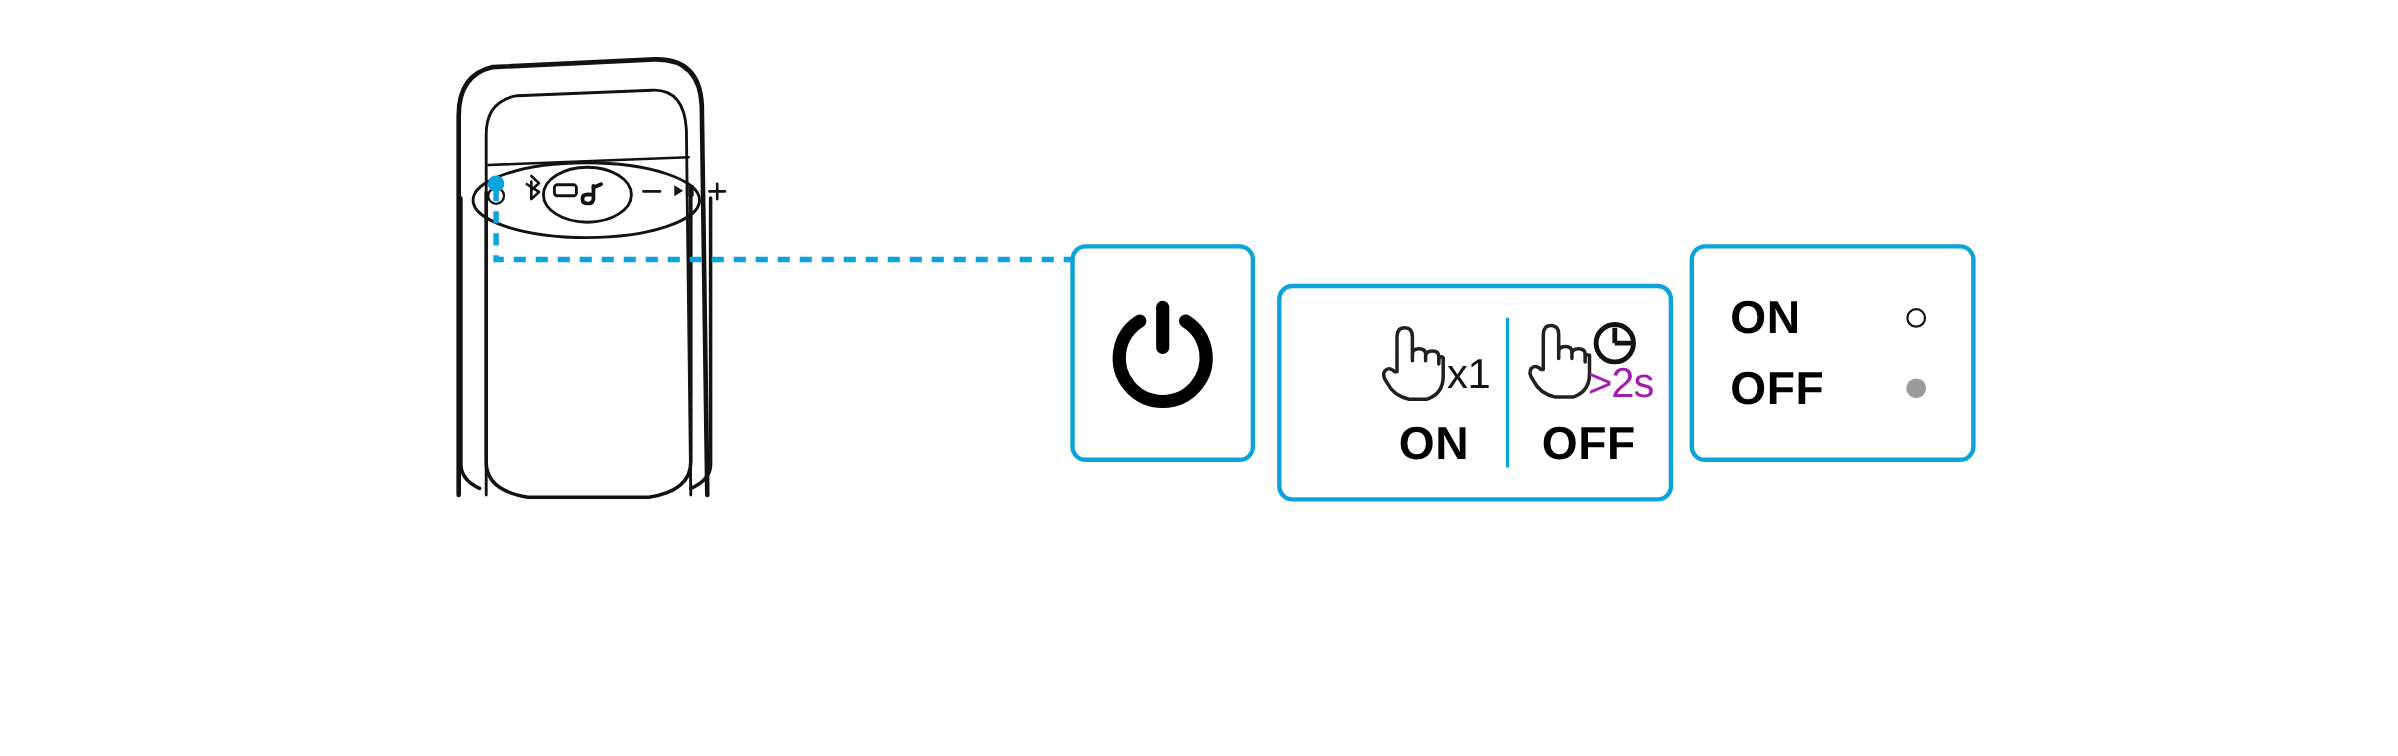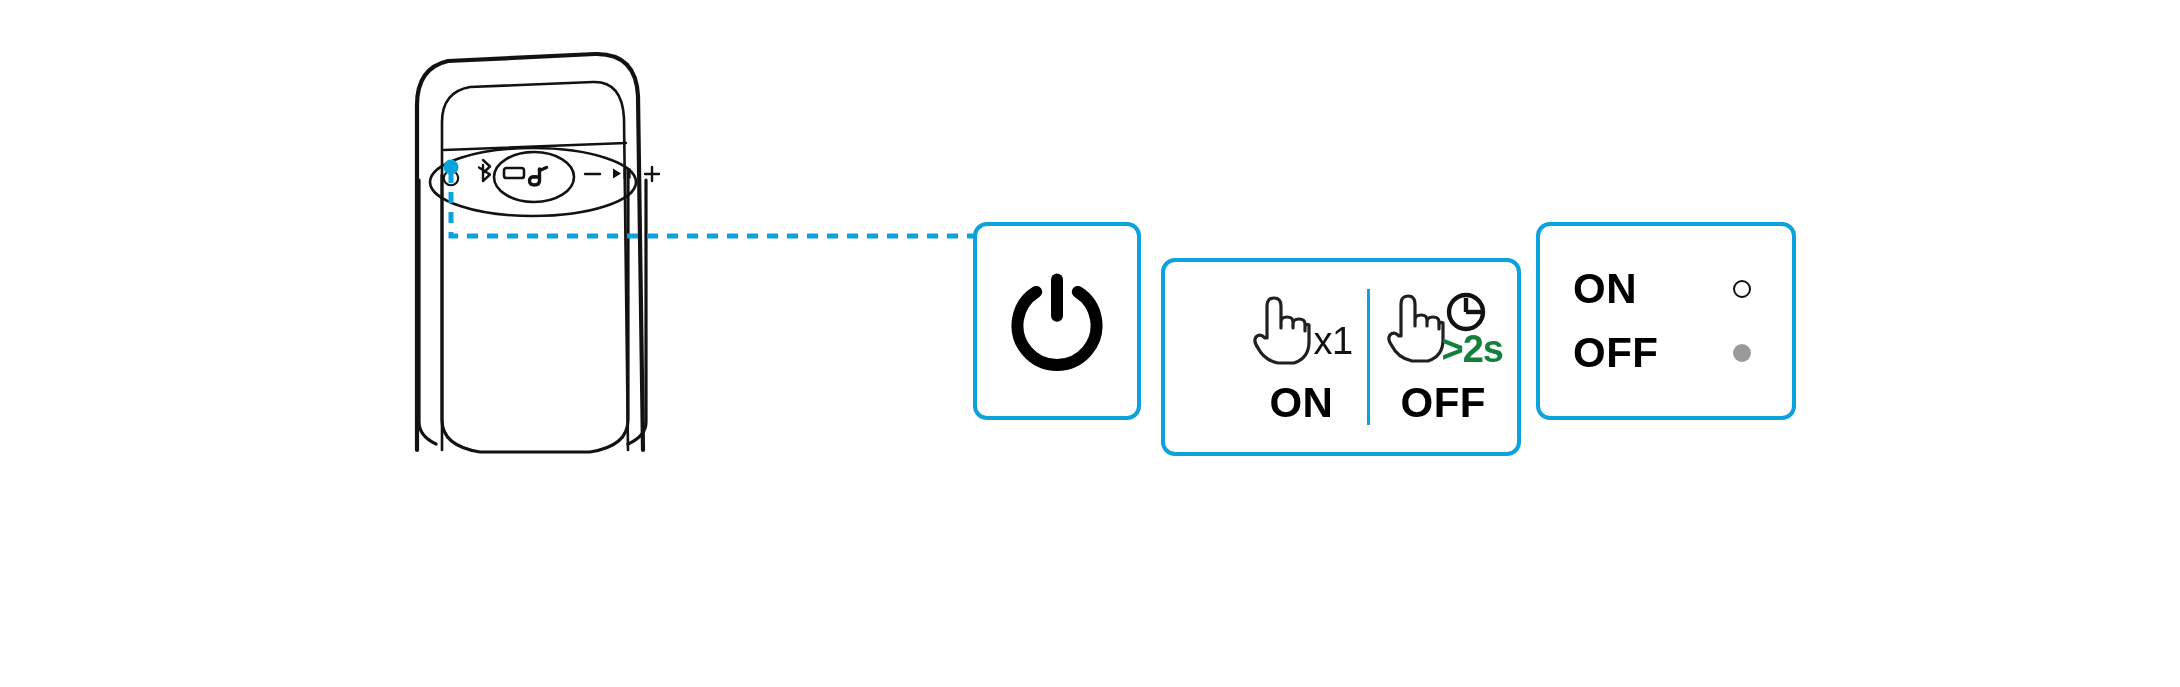--- a/index.html
+++ b/index.html
@@ -97,22 +97,22 @@
     font-size: 38px;
     font-weight: 400;
     color: #121212;
     line-height: 1;
     margin-left: 1px;
     margin-bottom: 8px;
     letter-spacing: -0.5px;
   }
   .gesture-duration {
     font-size: 38px;
-    font-weight: 700;
-    color: #15803d;
+    font-weight: 400;
+    color: #a21caf;
     line-height: 1;
     letter-spacing: -1px;
     margin-top: -4px;
   }
   .gesture-state {
     font-size: 42px;
     font-weight: bold;
     color: #000000;
     line-height: 1;
     margin-top: 14px;

